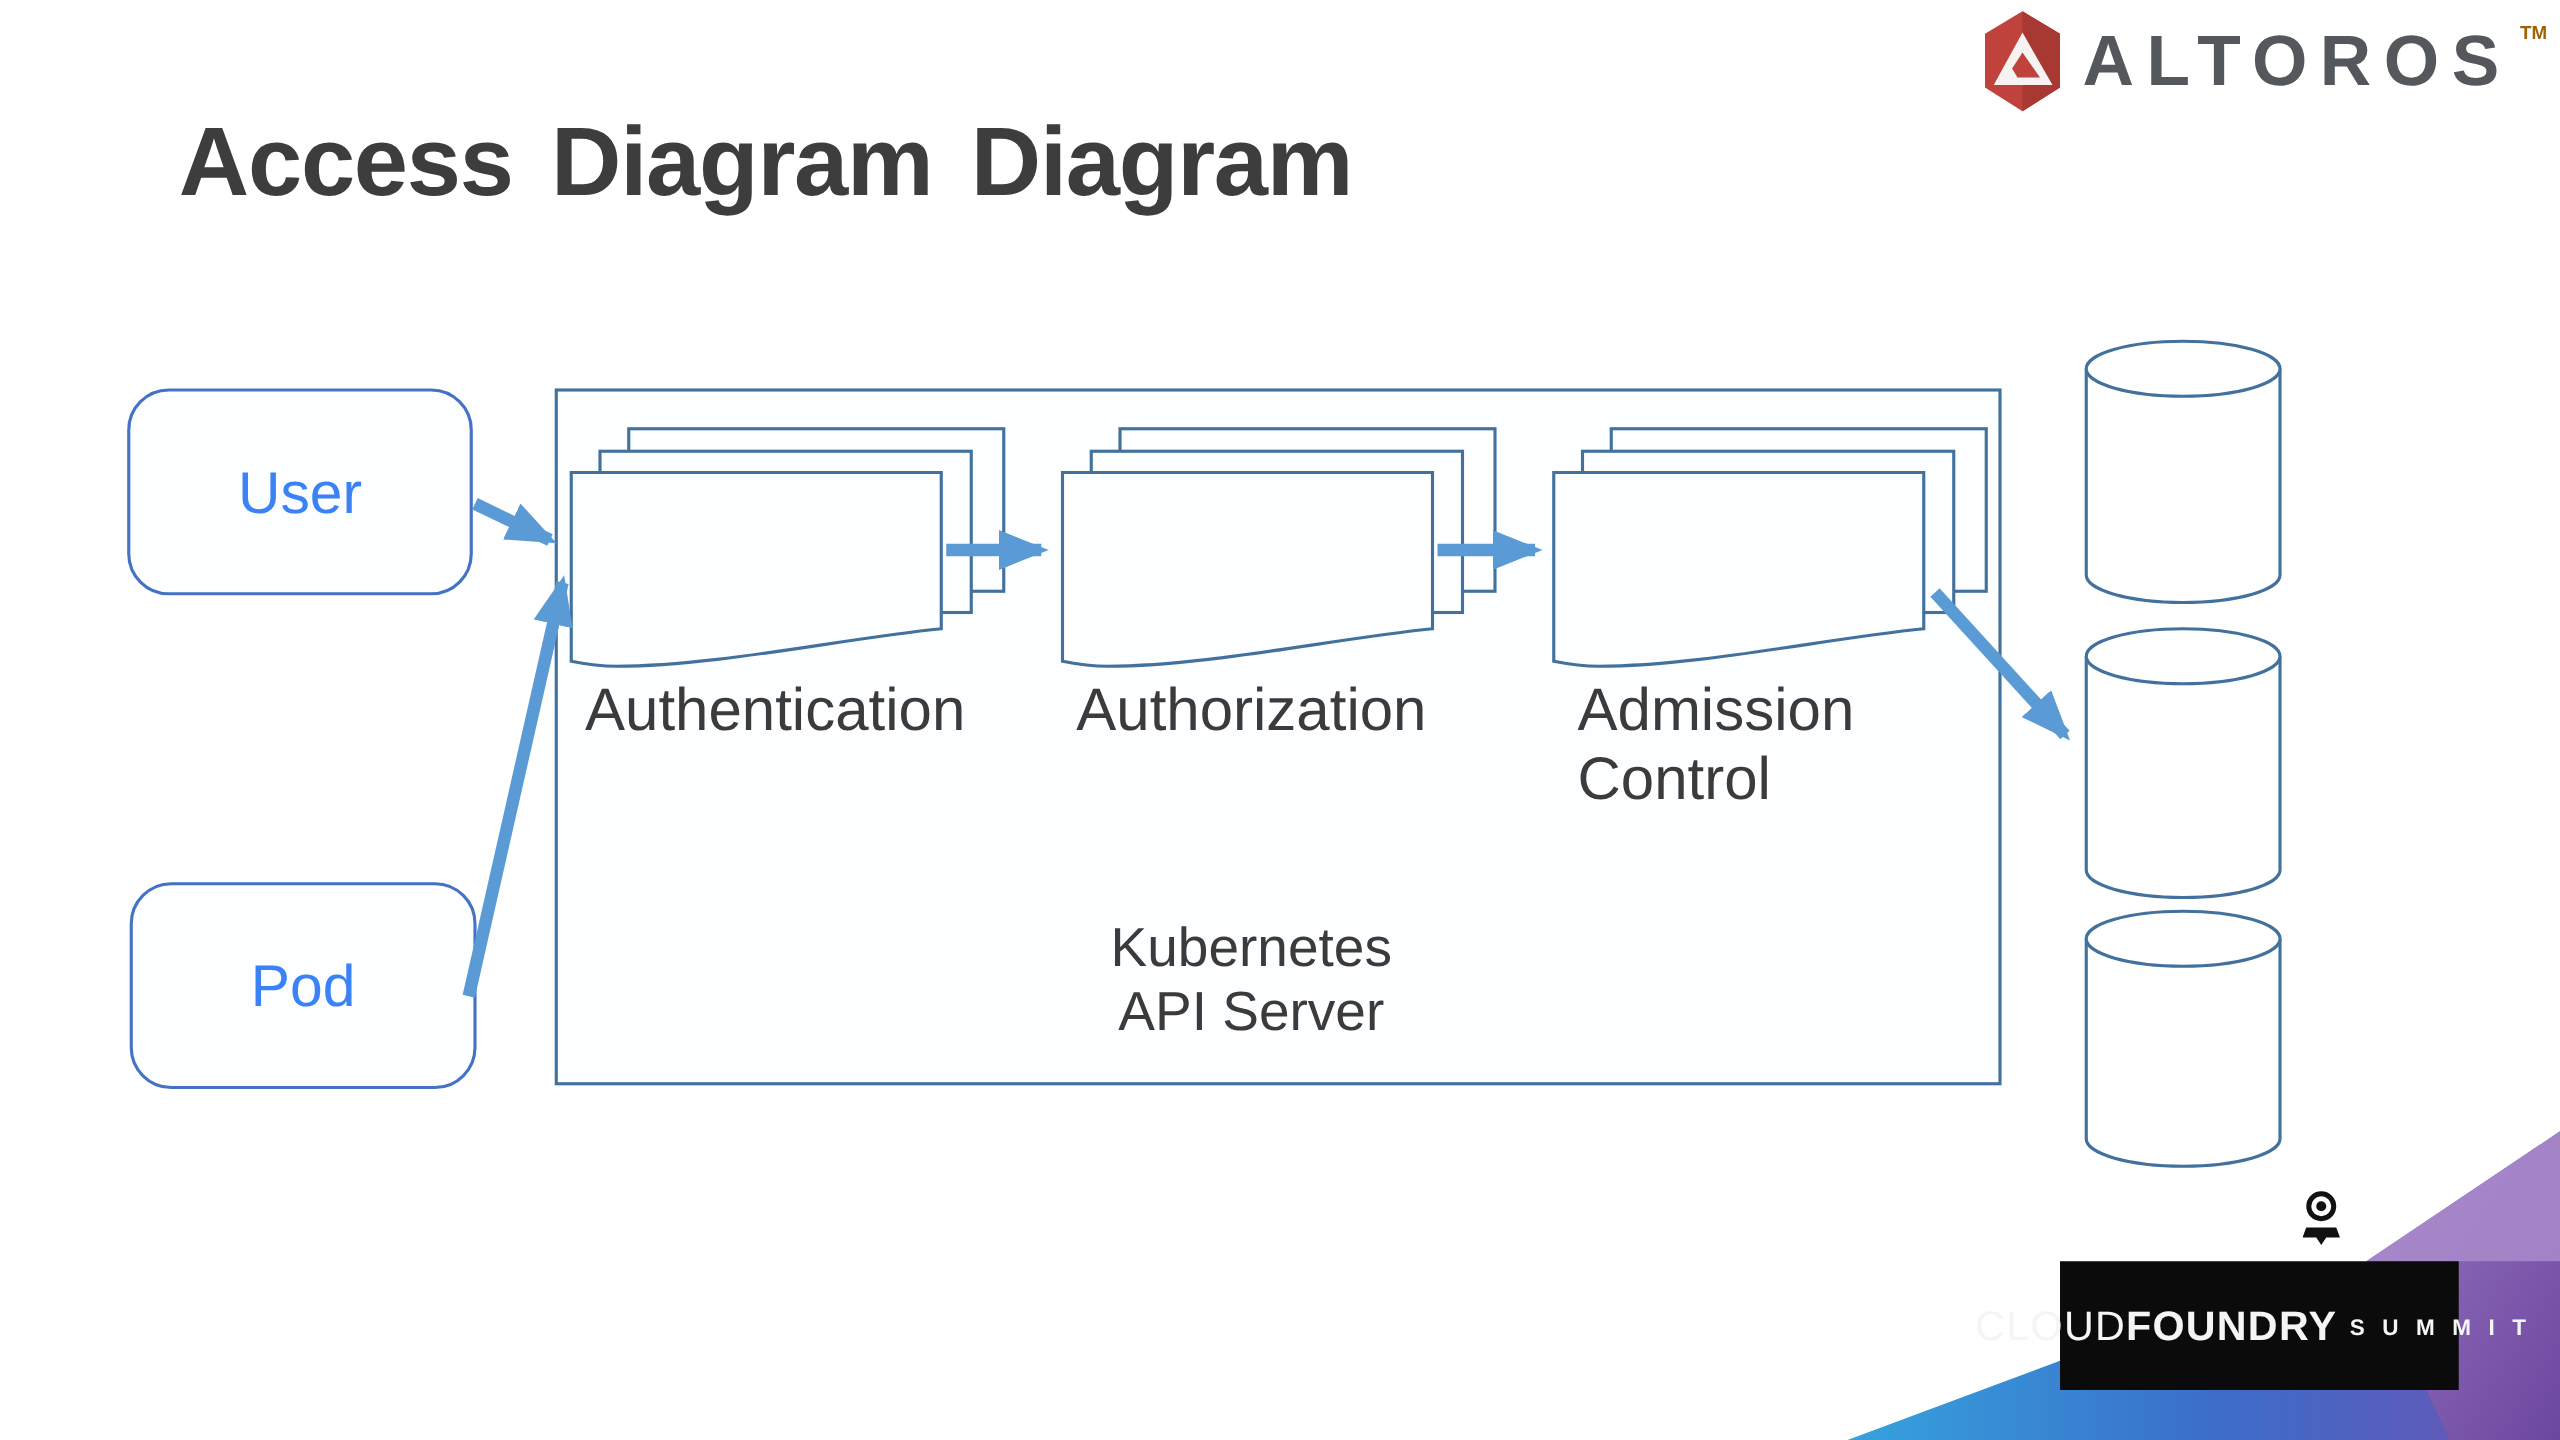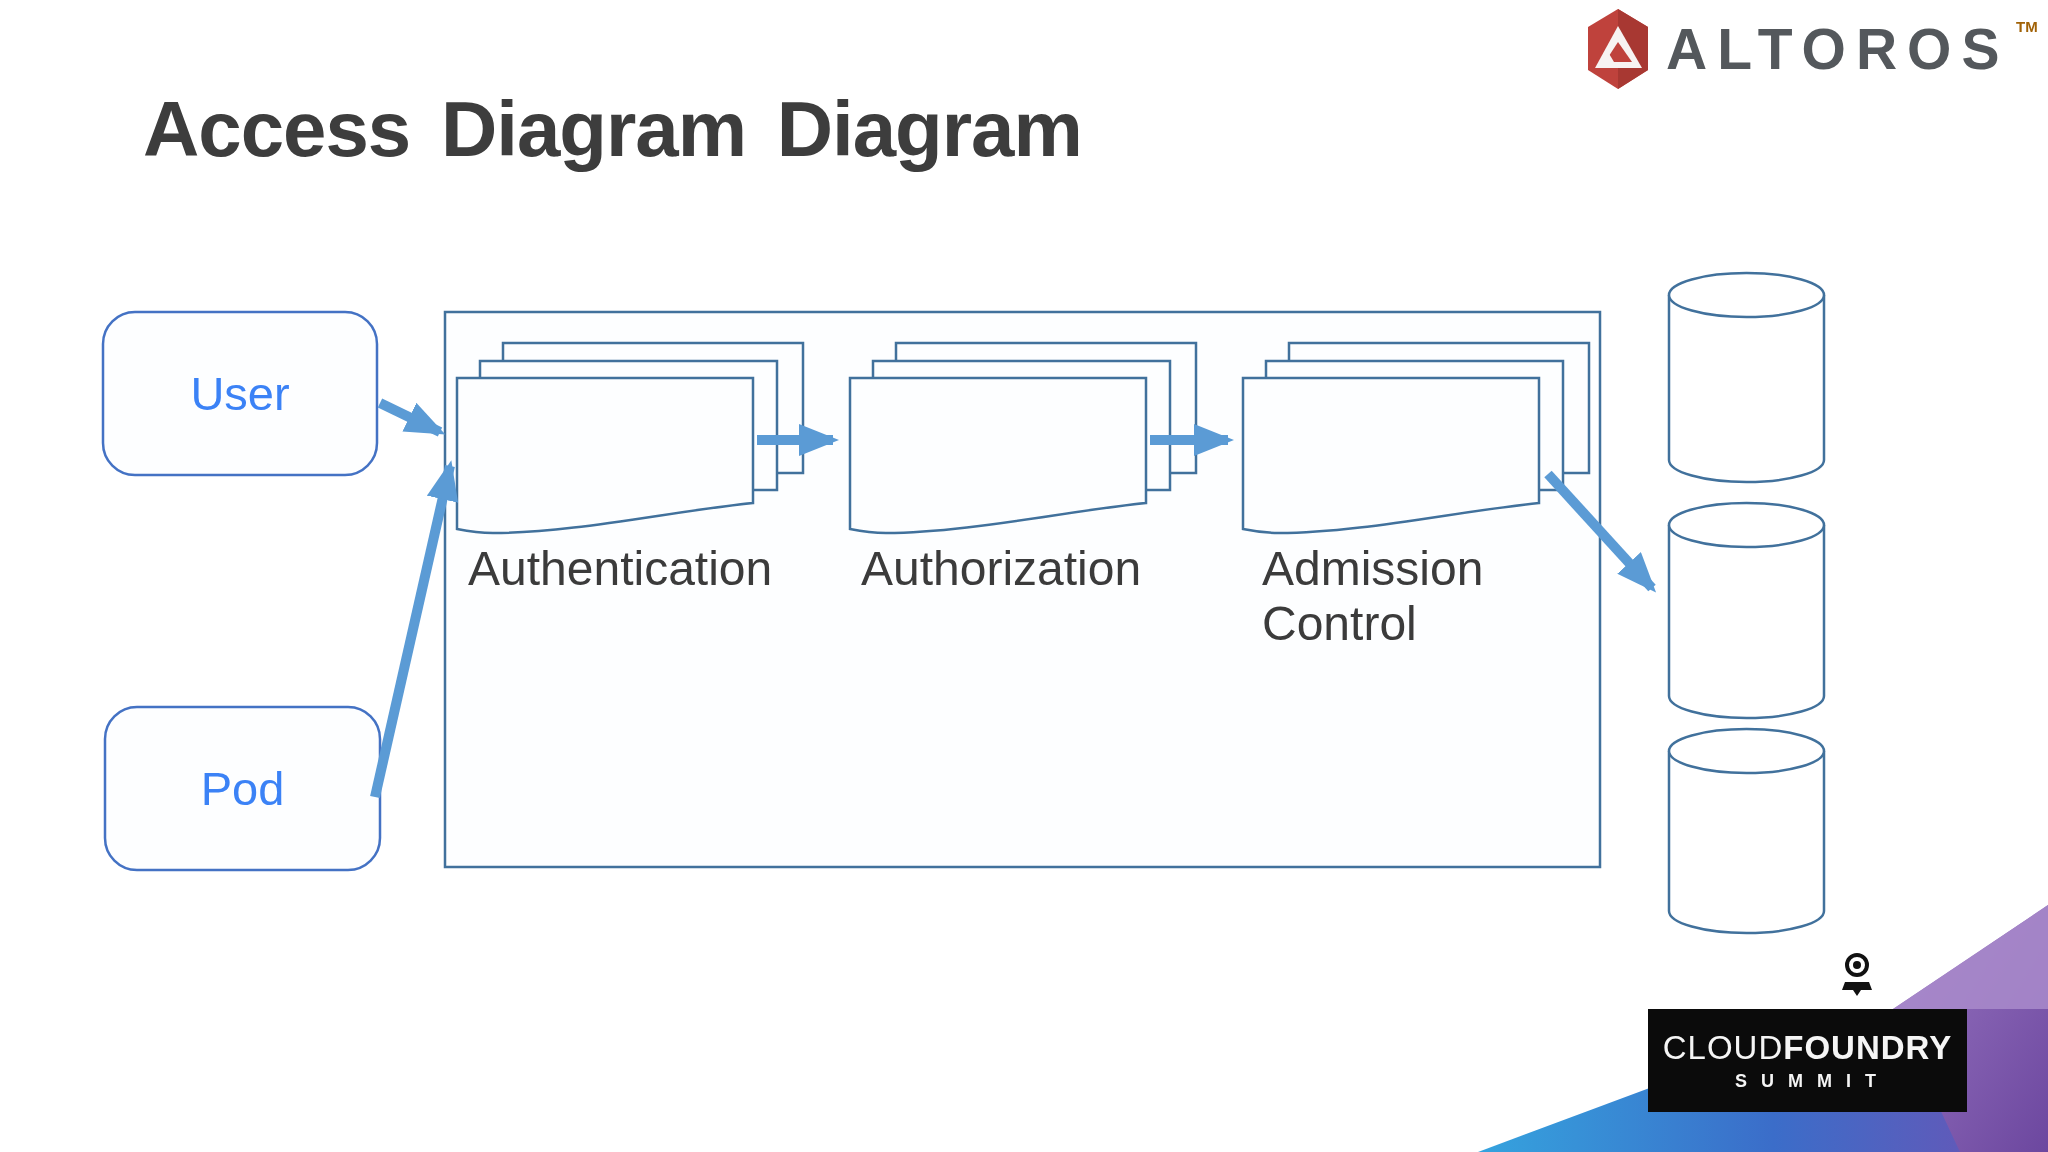--- a/index.html
+++ b/index.html
@@ -36,21 +36,21 @@
   .altoros-word{
     left:1666px;top:16px;font-size:57px;font-weight:800;color:#54585c;
     letter-spacing:10px;white-space:nowrap;
   }
   .altoros-tm{
     left:2016px;top:18px;font-size:15px;font-weight:700;color:#a16207;
   }
   
   .cf-badge{
     left:1648px;top:1009px;width:319px;height:103px;background:#0b0b0b;
-    display:flex;flex-direction:column;align-items:center;justify-content:center;
+    display:flex;align-items:center;justify-content:center;
     z-index:3;
   }
   .cf-line1{font-size:33px;color:#f5f5f5;letter-spacing:1px;white-space:nowrap;}
   .cf-line1 .light{font-weight:300;}
   .cf-line1 .bold{font-weight:700;}
   .cf-line2{font-size:18px;font-weight:700;color:#f5f5f5;letter-spacing:14px;
     margin-top:4px;padding-left:10px;}
   .corner-svg{right:0;bottom:0;width:600px;height:260px;z-index:1;}
   .mascot-svg{left:1842px;top:952px;width:30px;height:50px;z-index:2;}
   .hex-svg{left:1586px;top:8px;width:64px;height:82px;}
@@ -121,20 +121,24 @@
   </div>
   <div class="abs stage-label stage-authz">
     <div>Authorization</div>
     <div></div>
   </div>
   <div class="abs stage-label stage-adm">
     <div>Admission</div>
     <div>Control</div>
   </div>
 
+  <div class="abs api-label">
+    <div>Kubernetes</div>
+    <div>API Server</div>
+  </div>
 
 
   <svg class="abs hex-svg" viewBox="0 0 64 82">
     <polygon points="32,1 62,19 62,62 32,81 2,62 2,19" fill="#bf423c"></polygon>
     <polygon points="32,1 62,19 62,62 32,81" fill="#a83832"></polygon>
     <polygon points="32,18 56,60 9,60" fill="#f7f3f2"></polygon>
     <polygon points="32,34 46,54 19,54" fill="#bf423c"></polygon>
     <polygon points="22,44 28,54 13,57" fill="#f7f3f2"></polygon>
   </svg>
   <div class="abs altoros-word">ALTOROS</div>

